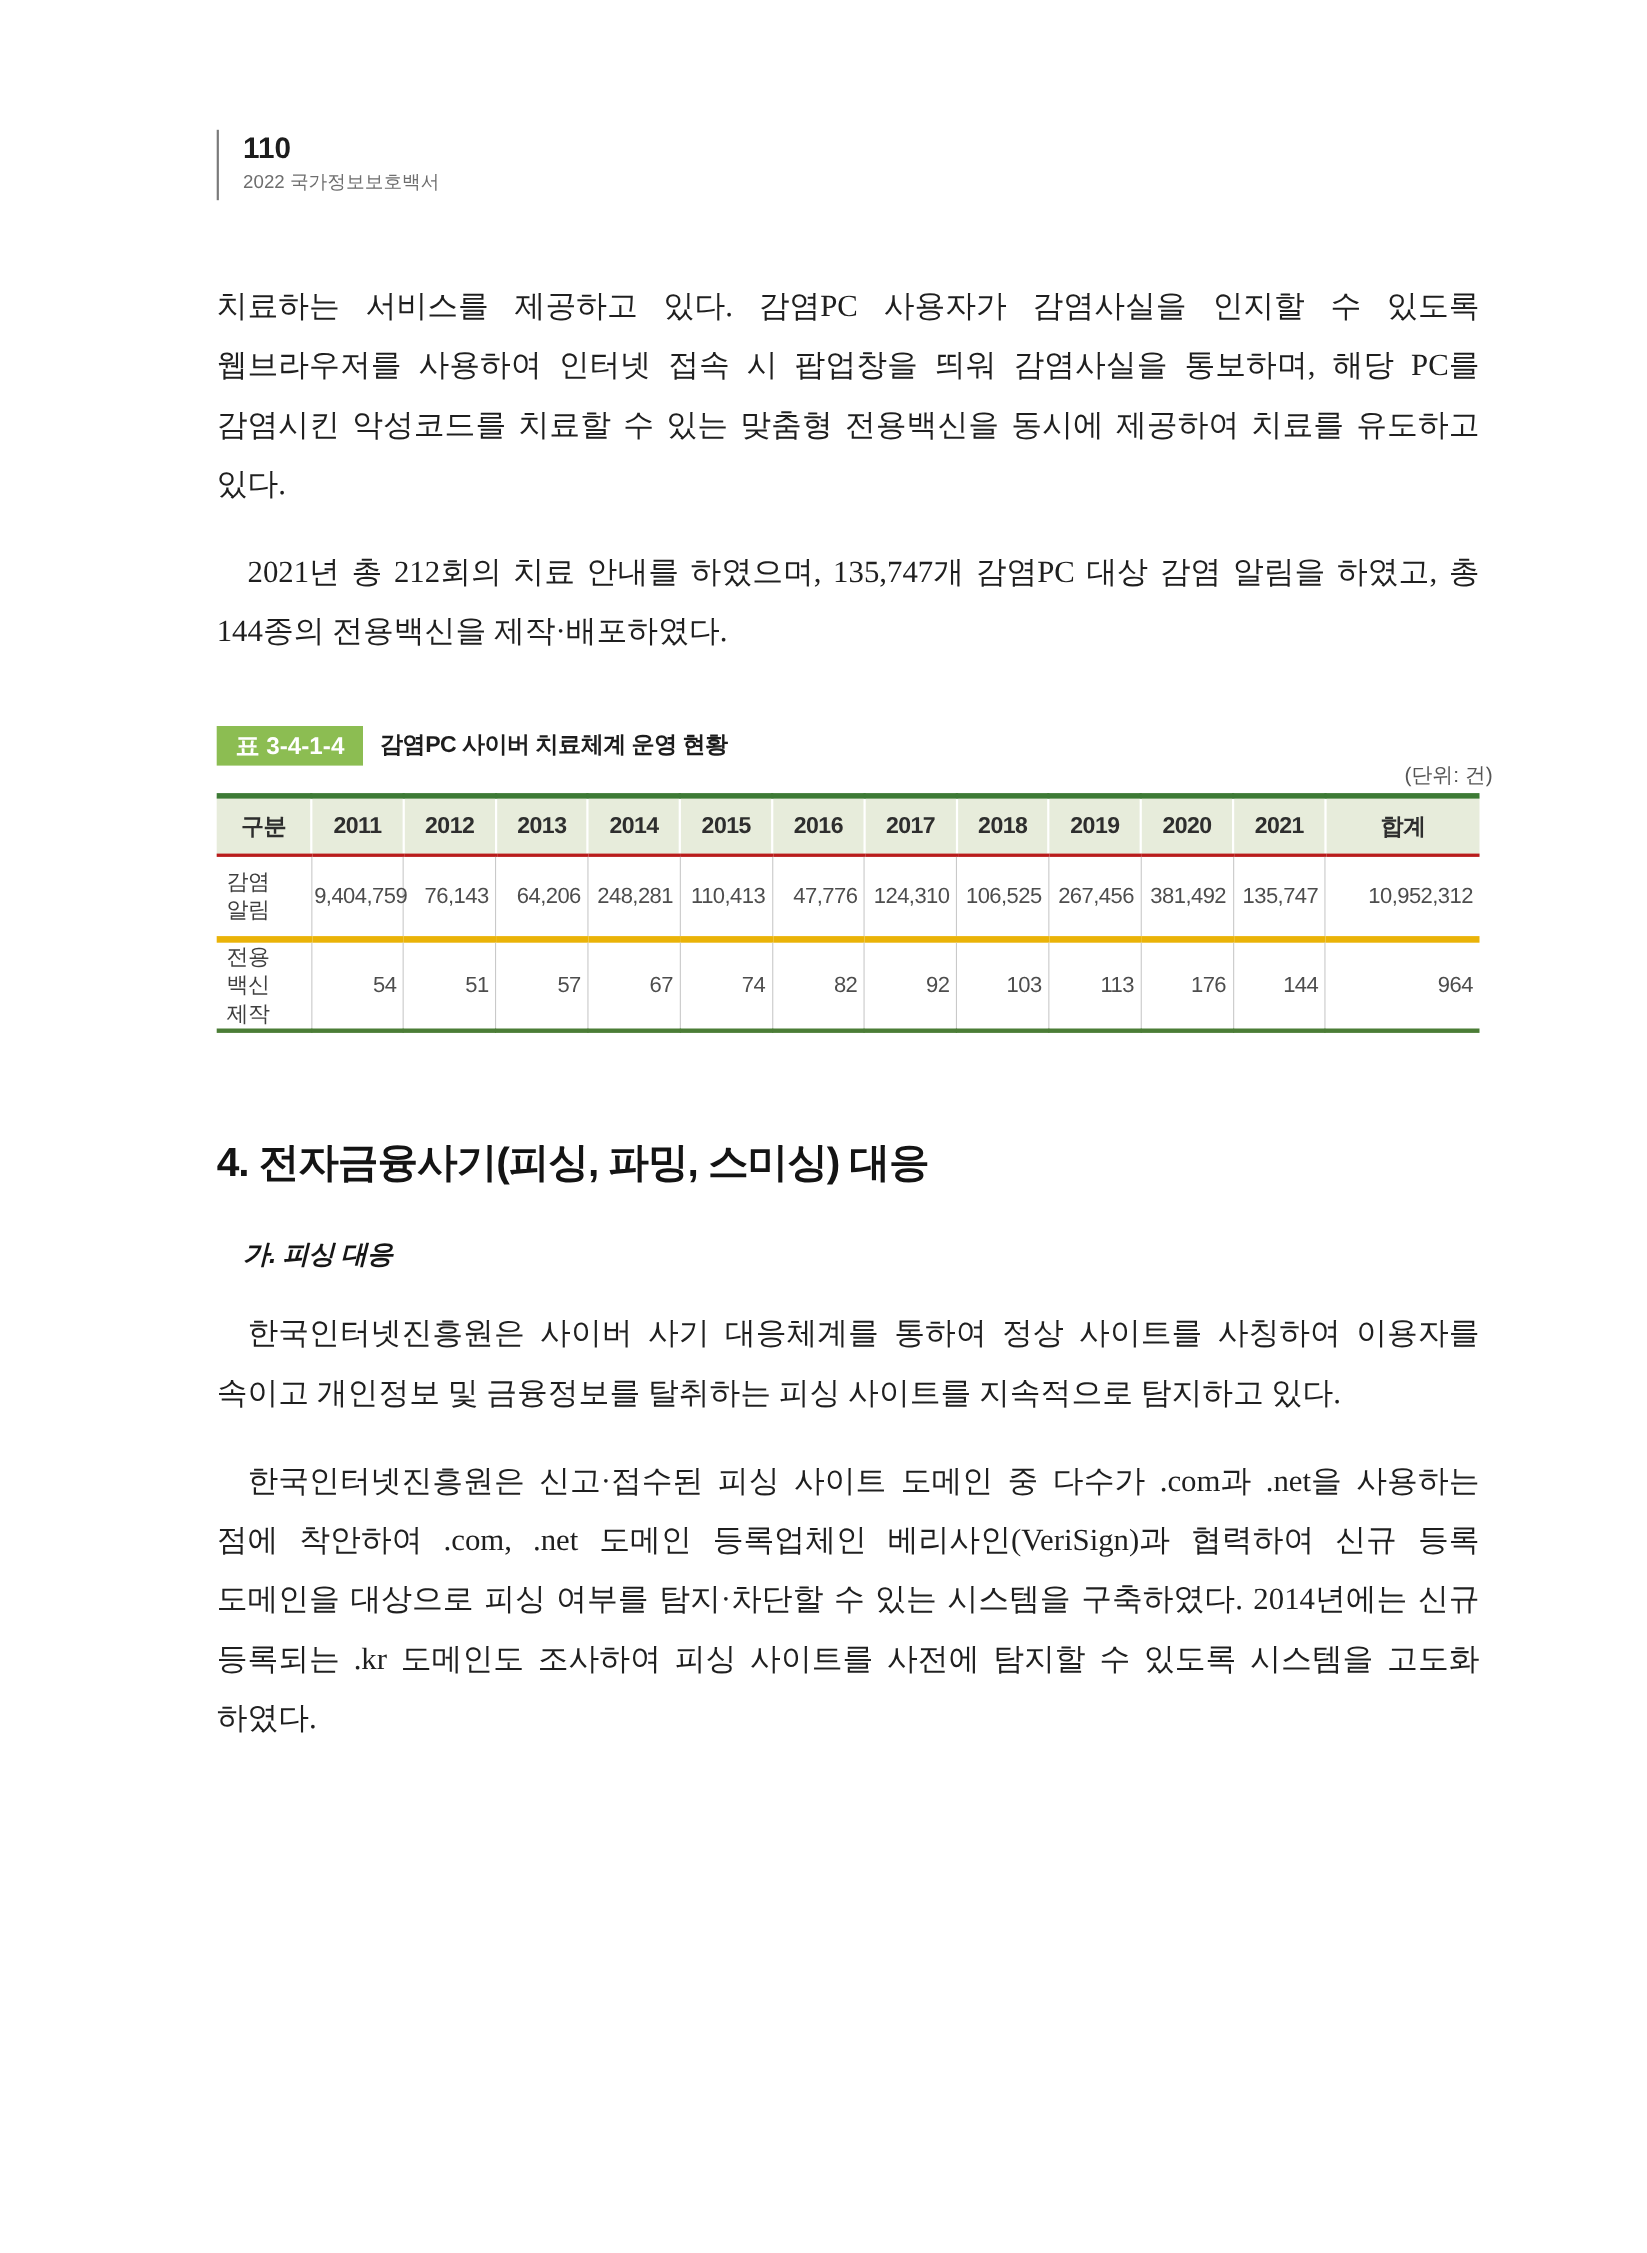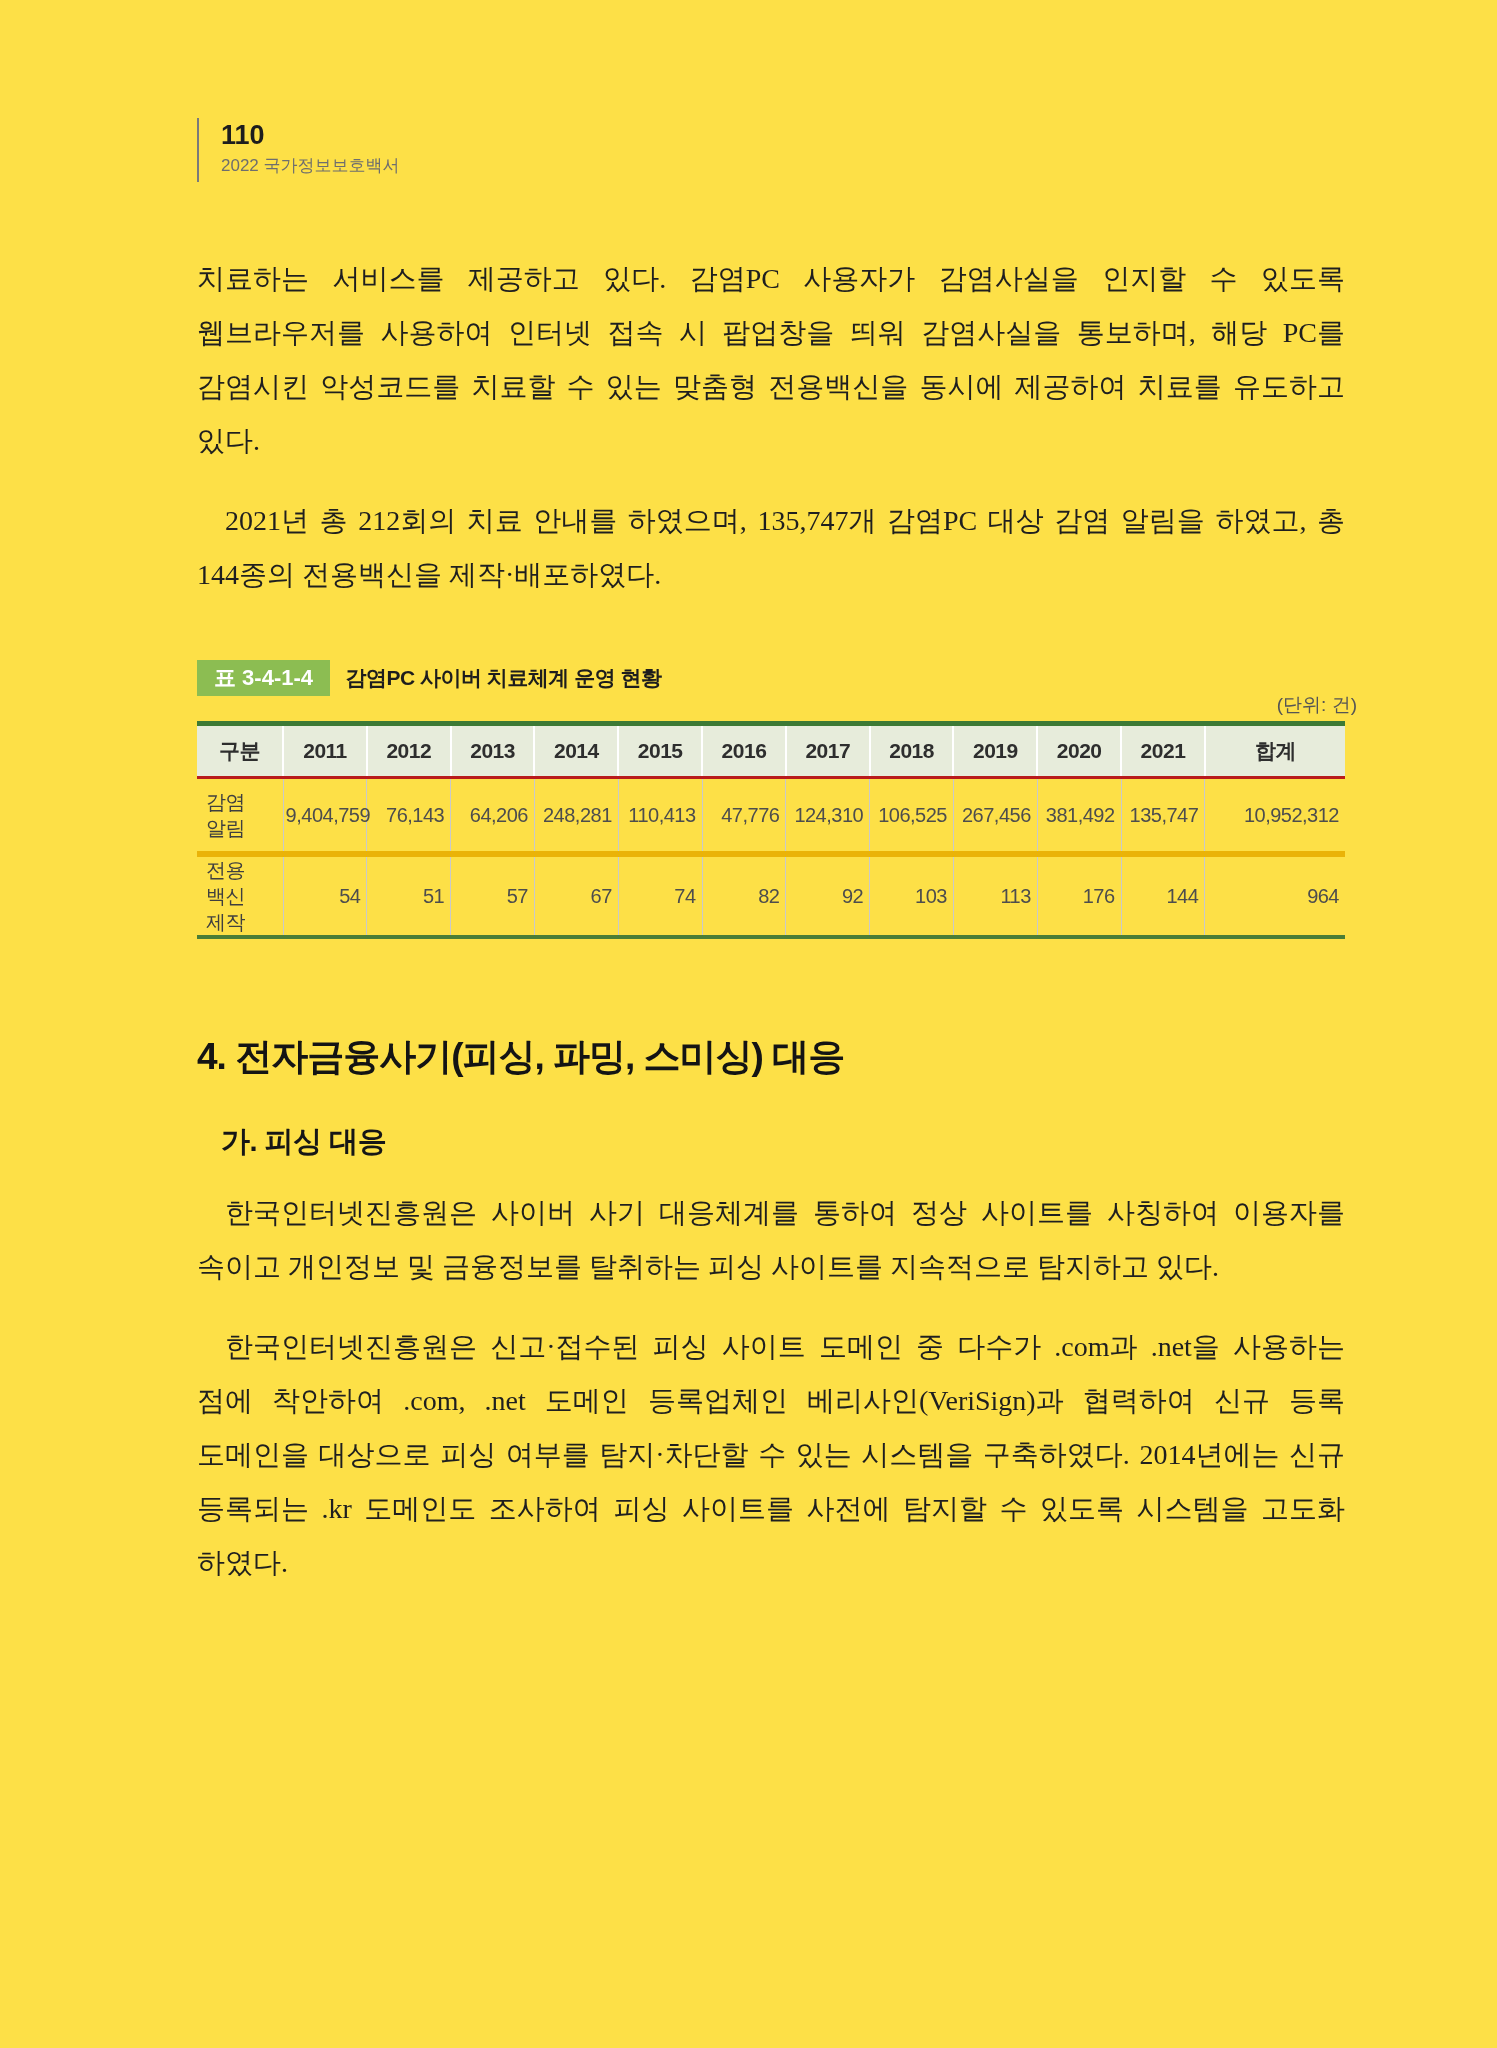--- a/index.html
+++ b/index.html
@@ -1,19 +1,19 @@
 <!DOCTYPE html>
 <html><head>
 <meta charset="utf-8">
 <style>
   html,body{margin:0;padding:0;background:#e8e8e8;}
   .page{
     position:relative;
     width:1497px;height:2048px;
-    background:#fde047;
+    background:#ffffff;
     margin:0 auto;
     font-family:"Liberation Serif","DejaVu Serif",serif;
     color:#222;
     box-sizing:border-box;
     padding:0 152px 0 197px;
     overflow:hidden;
   }
   
   .page-header{
     margin-top:118px;
@@ -116,25 +116,26 @@
     font-family:"Liberation Sans","DejaVu Sans",sans-serif;
     font-size:37px;
     font-weight:bold;
     color:#141414;
     letter-spacing:-1px;
     line-height:46px;
   }
   .subsection-heading{
     margin:42px 0 0 24px;
     font-family:"Liberation Sans","DejaVu Sans",sans-serif;
-    font-size:29px;
+    font-size:24px;
     font-weight:bold;
     color:#161616;
     letter-spacing:-0.5px;
     line-height:38px;
+    font-style:italic;
   }
   .body-text p.after-sub{margin-top:30px;}
 </style>
 </head>
 <body>
 
 <div class="page">
 
   <div class="page-header">
     <div class="page-number">110</div>

